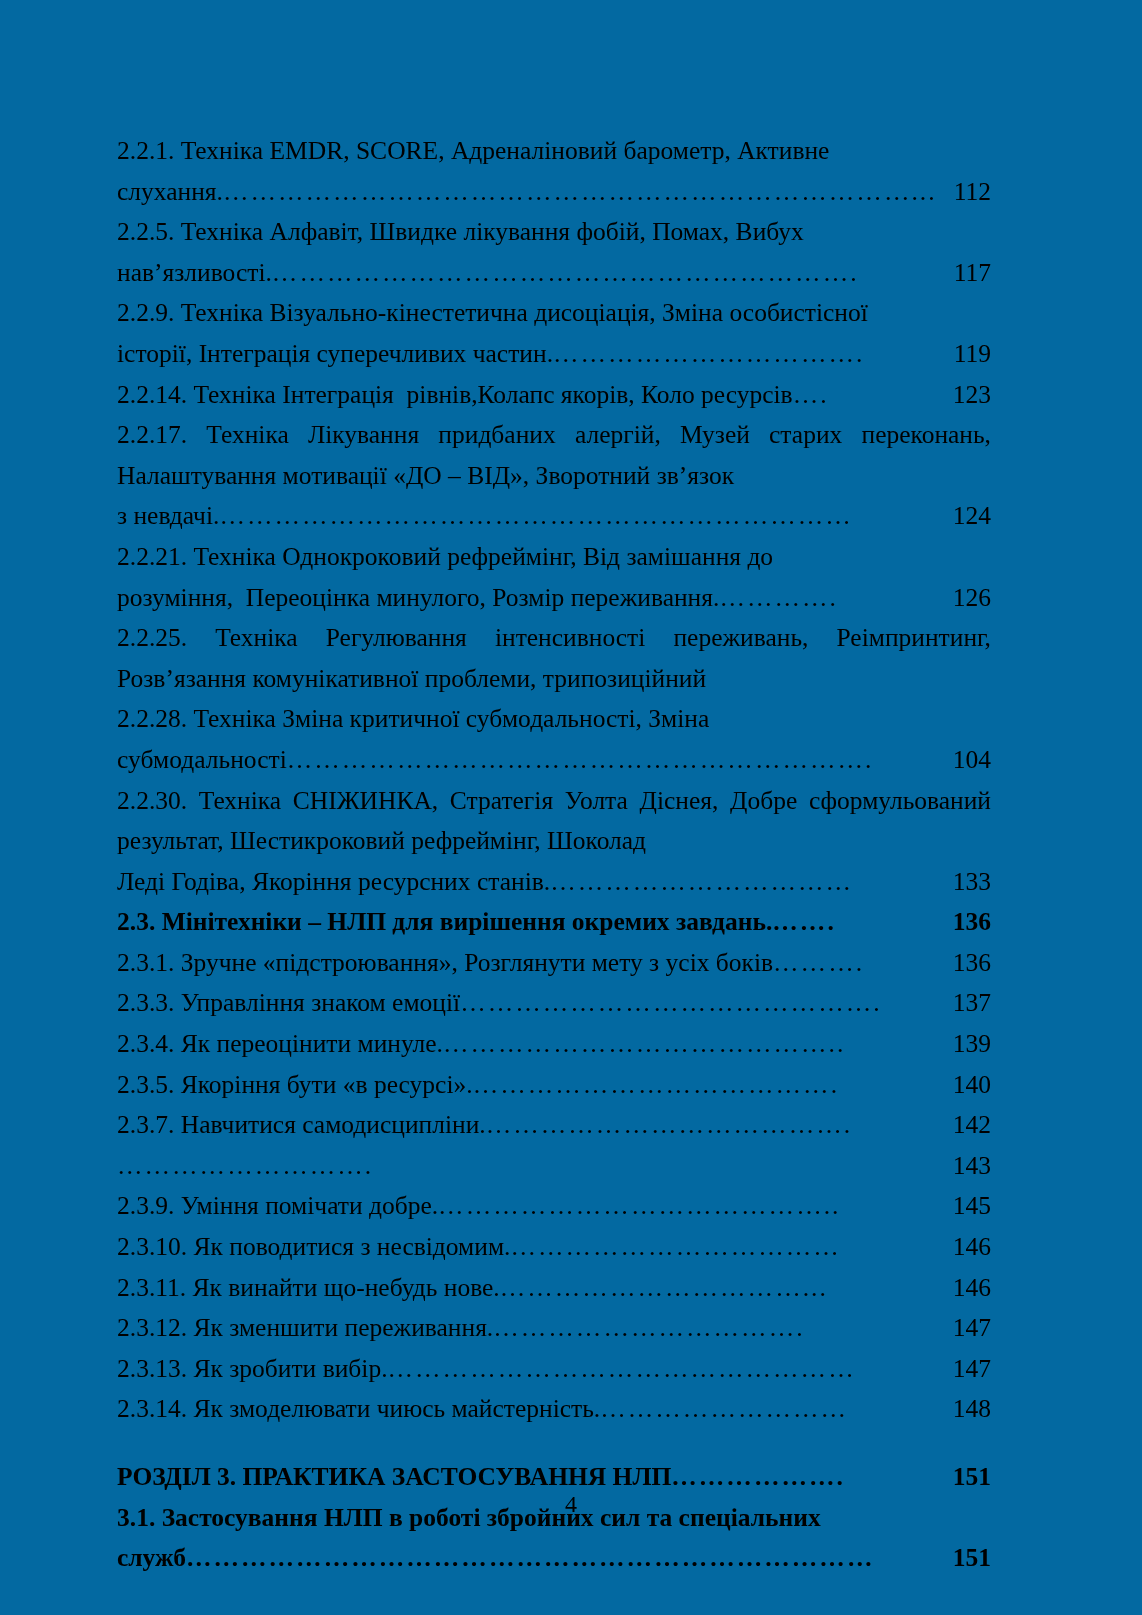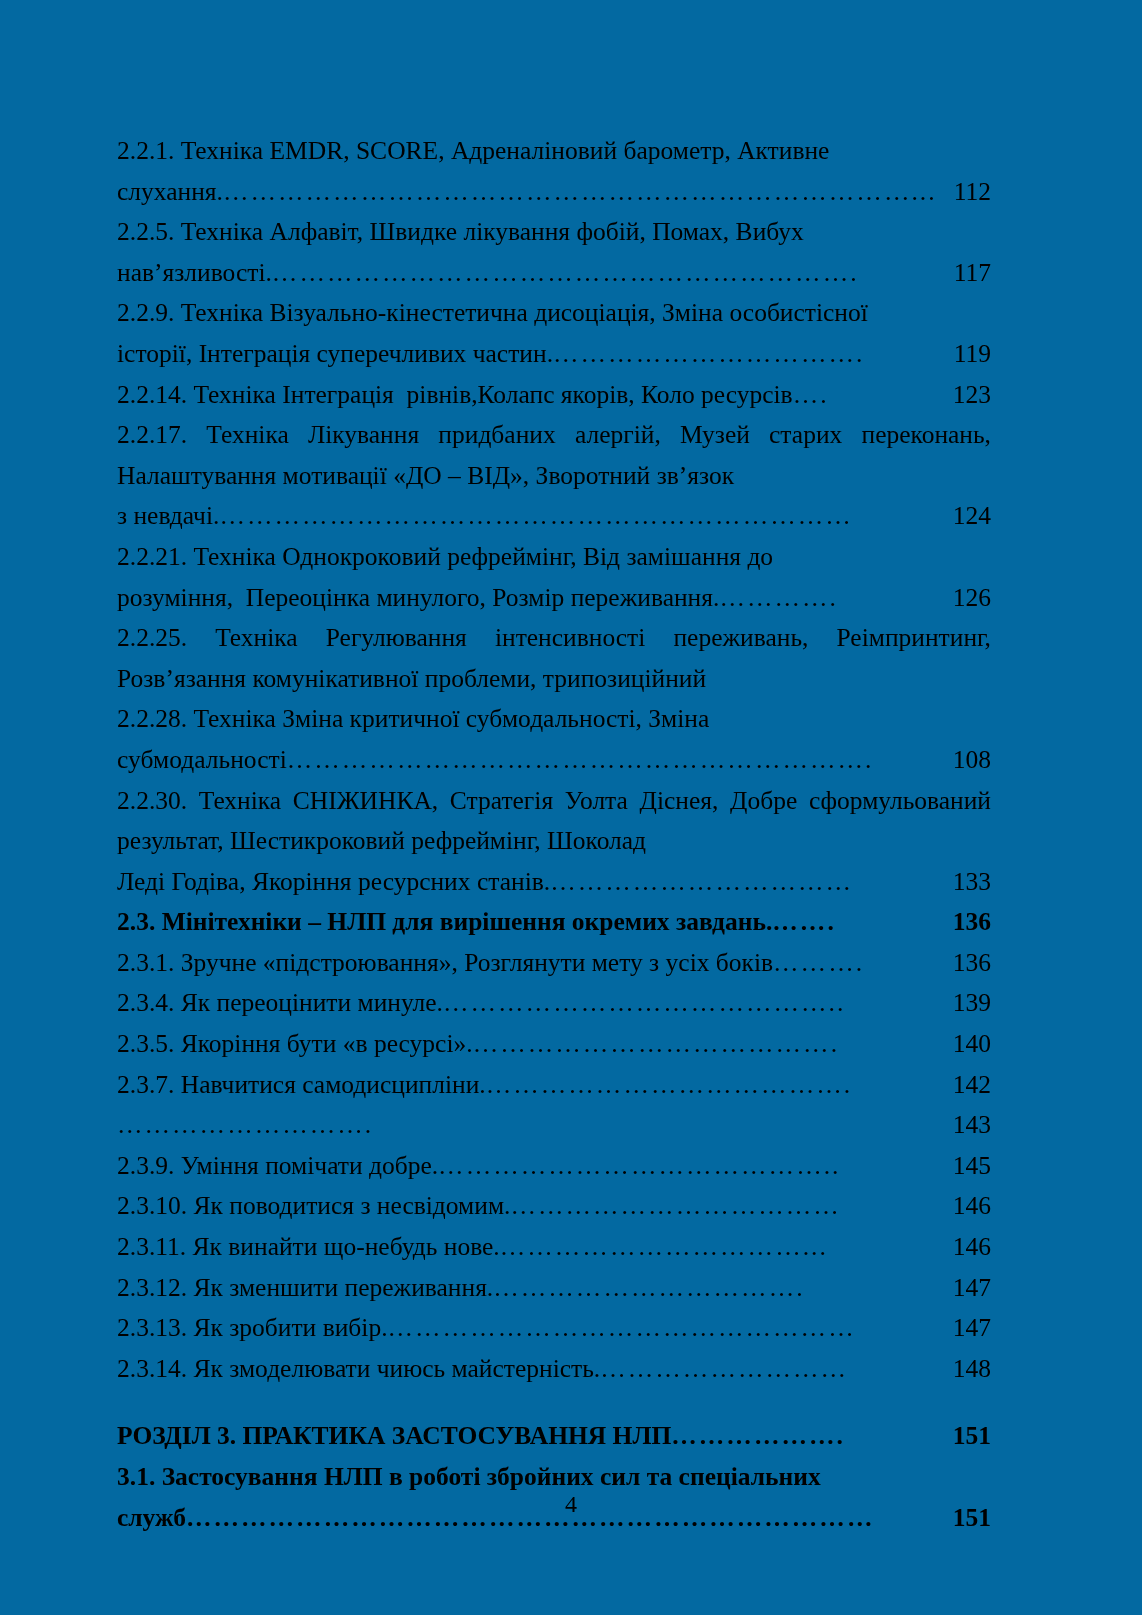--- a/index.html
+++ b/index.html
@@ -139,21 +139,21 @@
         </div>
       </div>
       <div class="toc-entry">
         <div class="no-justify-last justify-block">2.2.25.  Техніка  Регулювання  інтенсивності  переживань, Реімпринтинг,  Розв’язання комунікативної проблеми, трипозиційний</div>
       </div>
       <div class="toc-entry">
         <div class="no-justify-last justify-block">2.2.28.  Техніка  Зміна  критичної  субмодальності,  Зміна</div>
         <div class="tail">
           <span class="tail-text">субмодальності</span>
           <span class="leader">……………………………………………………….</span>
-          <span class="pageno"> 108</span>
+          <span class="pageno"> 104</span>
         </div>
       </div>
       <div class="toc-entry">
         <div class="no-justify-last justify-block">2.2.30.  Техніка  СНІЖИНКА,  Стратегія  Уолта  Діснея,  Добре сформульований результат,   Шестикроковий  рефреймінг, Шоколад</div>
         <div class="tail">
           <span class="tail-text">Леді Годіва, Якоріння ресурсних станів.</span>
           <span class="leader">……………………………</span>
           <span class="pageno"> 133</span>
         </div>
       </div>
@@ -162,20 +162,27 @@
           <span class="tail-text">2.3. Мінітехніки – НЛП для вирішення окремих завдань.</span>
           <span class="leader"> …….</span>
           <span class="pageno"> 136</span>
         </div>
       </div>
       <div class="toc-entry">
         <div class="tail">
           <span class="tail-text">2.3.1. Зручне «підстроювання», Розглянути мету з усіх боків</span>
           <span class="leader">……….</span>
           <span class="pageno"> 136</span>
+        </div>
+      </div>
+      <div class="toc-entry">
+        <div class="tail">
+          <span class="tail-text">2.3.3. Управління знаком емоції</span>
+          <span class="leader">……………………………………….</span>
+          <span class="pageno"> 137</span>
         </div>
       </div>
       <div class="toc-entry">
         <div class="tail">
           <span class="tail-text">2.3.4. Як переоцінити минуле.</span>
           <span class="leader"> ……………………………………..</span>
           <span class="pageno"> 139</span>
         </div>
       </div>
       <div class="toc-entry">

